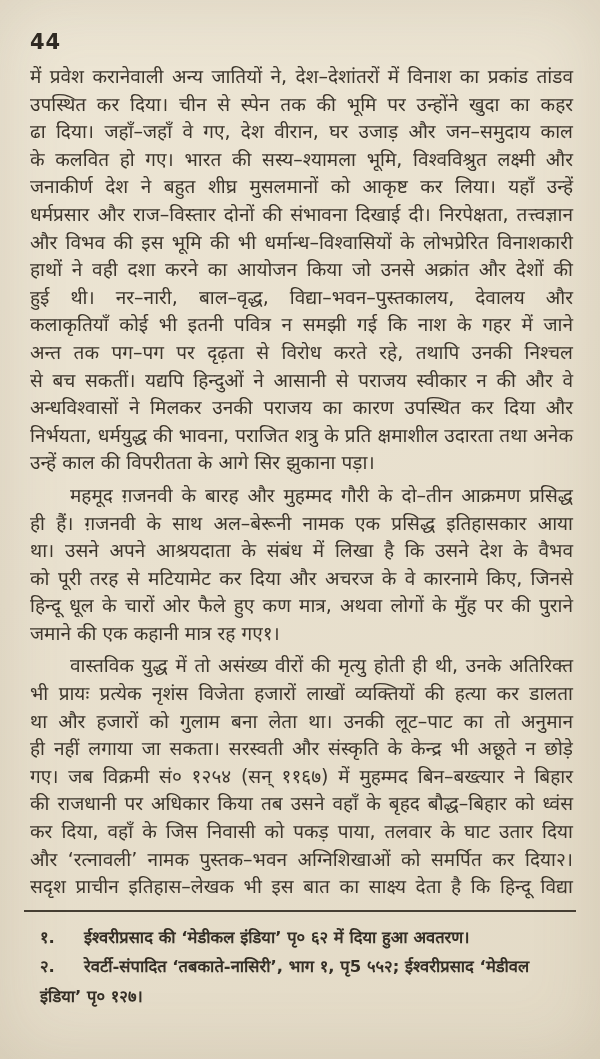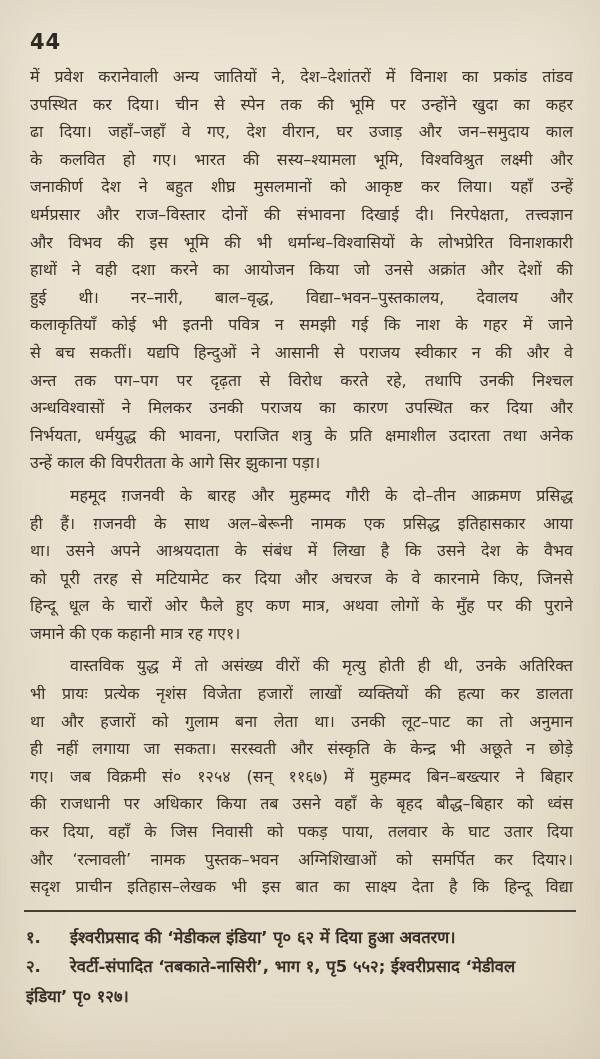--- a/index.html
+++ b/index.html
@@ -32,38 +32,38 @@
     color: #2d2822;
     letter-spacing: 1px;
   }
   .header-title {
     font-size: 17.5px;
     font-weight: bold;
     color: #332d25;
   }
   .body-text {
     padding: 9px 27px 0 30px;
-    font-size: 16px;
+    font-size: 19px;
   }
   .para { margin: 0 0 5px 0; }
   .para:last-child { margin-bottom: 8px; }
   .line {
     line-height: 27.6px;
     text-align: justify;
     text-align-last: justify;
   }
   .line.last { text-align-last: left; }
   .line.indent { text-indent: 40px; }
   .fn-rule {
     margin: 9px 24px 0 24px;
     border: 0;
     border-top: 2px solid #453e33;
   }
   .footnotes {
-    padding: 11px 27px 0 26px;
+    padding: 11px 27px 0 40px;
     font-size: 16.5px;
     font-weight: bold;
     color: #352f26;
   }
   .fn-line { line-height: 29.5px; }
   .fn-marker { display: inline-block; width: 44px; }
 </style>
 </head>
 <body>
 
@@ -79,22 +79,22 @@
       <div class="line">में प्रवेश करानेवाली अन्य जातियों ने, देश–देशांतरों में विनाश का प्रकांड तांडव</div>
       <div class="line">उपस्थित कर दिया। चीन से स्पेन तक की भूमि पर उन्होंने खुदा का कहर</div>
       <div class="line">ढा दिया। जहाँ–जहाँ वे गए, देश वीरान, घर उजाड़ और जन–समुदाय काल</div>
       <div class="line">के कलवित हो गए। भारत की सस्य–श्यामला भूमि, विश्वविश्रुत लक्ष्मी और</div>
       <div class="line">जनाकीर्ण देश ने बहुत शीघ्र मुसलमानों को आकृष्ट कर लिया। यहाँ उन्हें</div>
       <div class="line">धर्मप्रसार और राज–विस्तार दोनों की संभावना दिखाई दी। निरपेक्षता, तत्त्वज्ञान</div>
       <div class="line">और विभव की इस भूमि की भी धर्मान्ध–विश्वासियों के लोभप्रेरित विनाशकारी</div>
       <div class="line">हाथों ने वही दशा करने का आयोजन किया जो उनसे अक्रांत और देशों की</div>
       <div class="line">हुई थी। नर–नारी, बाल–वृद्ध, विद्या–भवन–पुस्तकालय, देवालय और</div>
       <div class="line">कलाकृतियाँ कोई भी इतनी पवित्र न समझी गई कि नाश के गहर में जाने</div>
+      <div class="line">अन्त तक पग–पग पर दृढ़ता से विरोध करते रहे, तथापि उनकी निश्चल</div>
       <div class="line">से बच सकतीं। यद्यपि हिन्दुओं ने आसानी से पराजय स्वीकार न की और वे</div>
-      <div class="line">अन्त तक पग–पग पर दृढ़ता से विरोध करते रहे, तथापि उनकी निश्चल</div>
       <div class="line">अन्धविश्वासों ने मिलकर उनकी पराजय का कारण उपस्थित कर दिया और</div>
       <div class="line">निर्भयता, धर्मयुद्ध की भावना, पराजित शत्रु के प्रति क्षमाशील उदारता तथा अनेक</div>
       <div class="line last">उन्हें काल की विपरीतता के आगे सिर झुकाना पड़ा।</div>
     </div>
 
     <div class="para">
       <div class="line indent">महमूद ग़जनवी के बारह और मुहम्मद गौरी के दो–तीन आक्रमण प्रसिद्ध</div>
       <div class="line">ही हैं। ग़जनवी के साथ अल–बेरूनी नामक एक प्रसिद्ध इतिहासकार आया</div>
       <div class="line">था। उसने अपने आश्रयदाता के संबंध में लिखा है कि उसने देश के वैभव</div>
       <div class="line">को पूरी तरह से मटियामेट कर दिया और अचरज के वे कारनामे किए, जिनसे</div>

